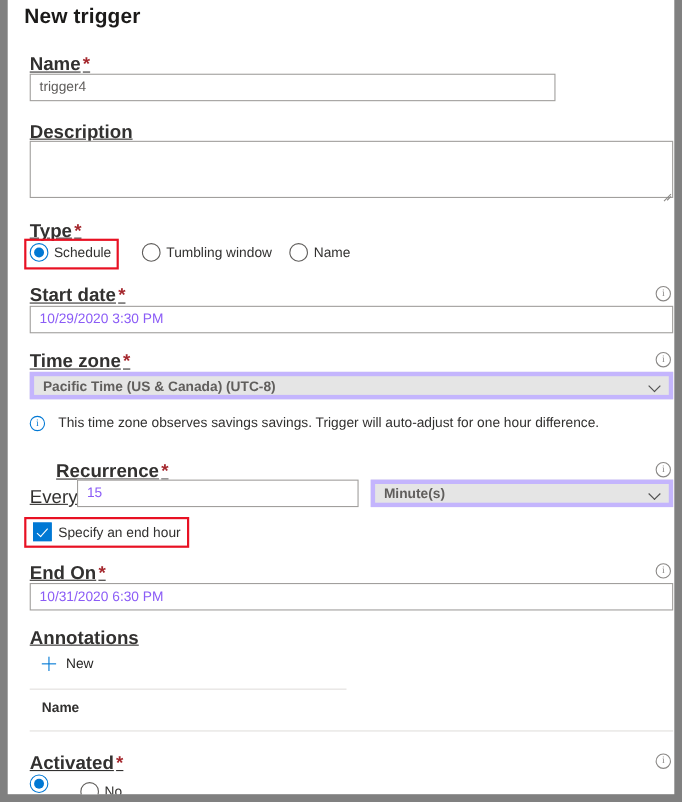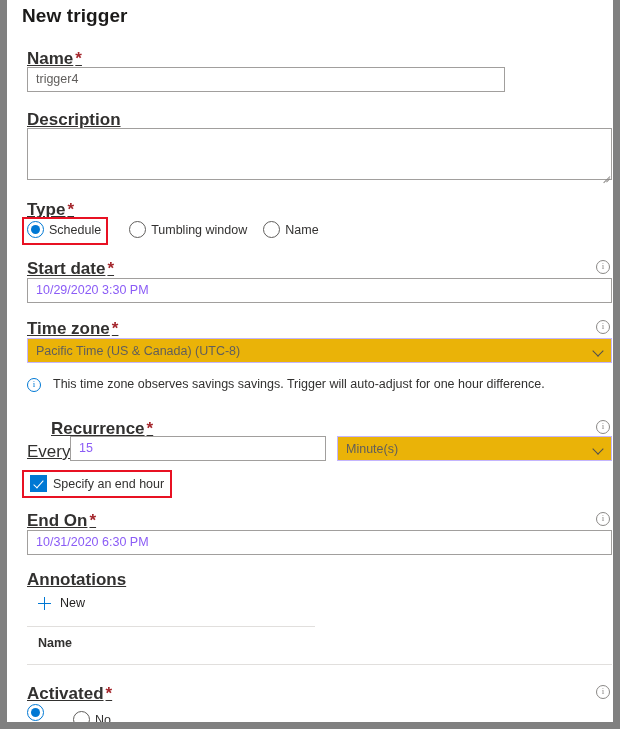--- a/index.html
+++ b/index.html
@@ -88,29 +88,30 @@
     right: 0;
     height: 1px;
     background: #8a8886;
     transform-origin: right center;
     transform: rotate(-45deg);
   }
 
   
   .ddown {
     position: absolute;
-    border: 1px solid #c4b5fd;
-    background: #eab308;
+    border: 4px solid #c4b5fd;
+    background: #e5e5e5;
     height: 25px;
     font-size: 12.5px;
     color: #605e5c;
     padding: 0 26px 0 8px;
     display: flex;
     align-items: center;
     white-space: nowrap;
+    font-weight: bold;
   }
   .chev {
     position: absolute;
     right: 8px; top: 50%;
     width: 9px; height: 9px;
     margin-top: -4px;
   }
   .chev::before {
     content: "";
     position: absolute;

